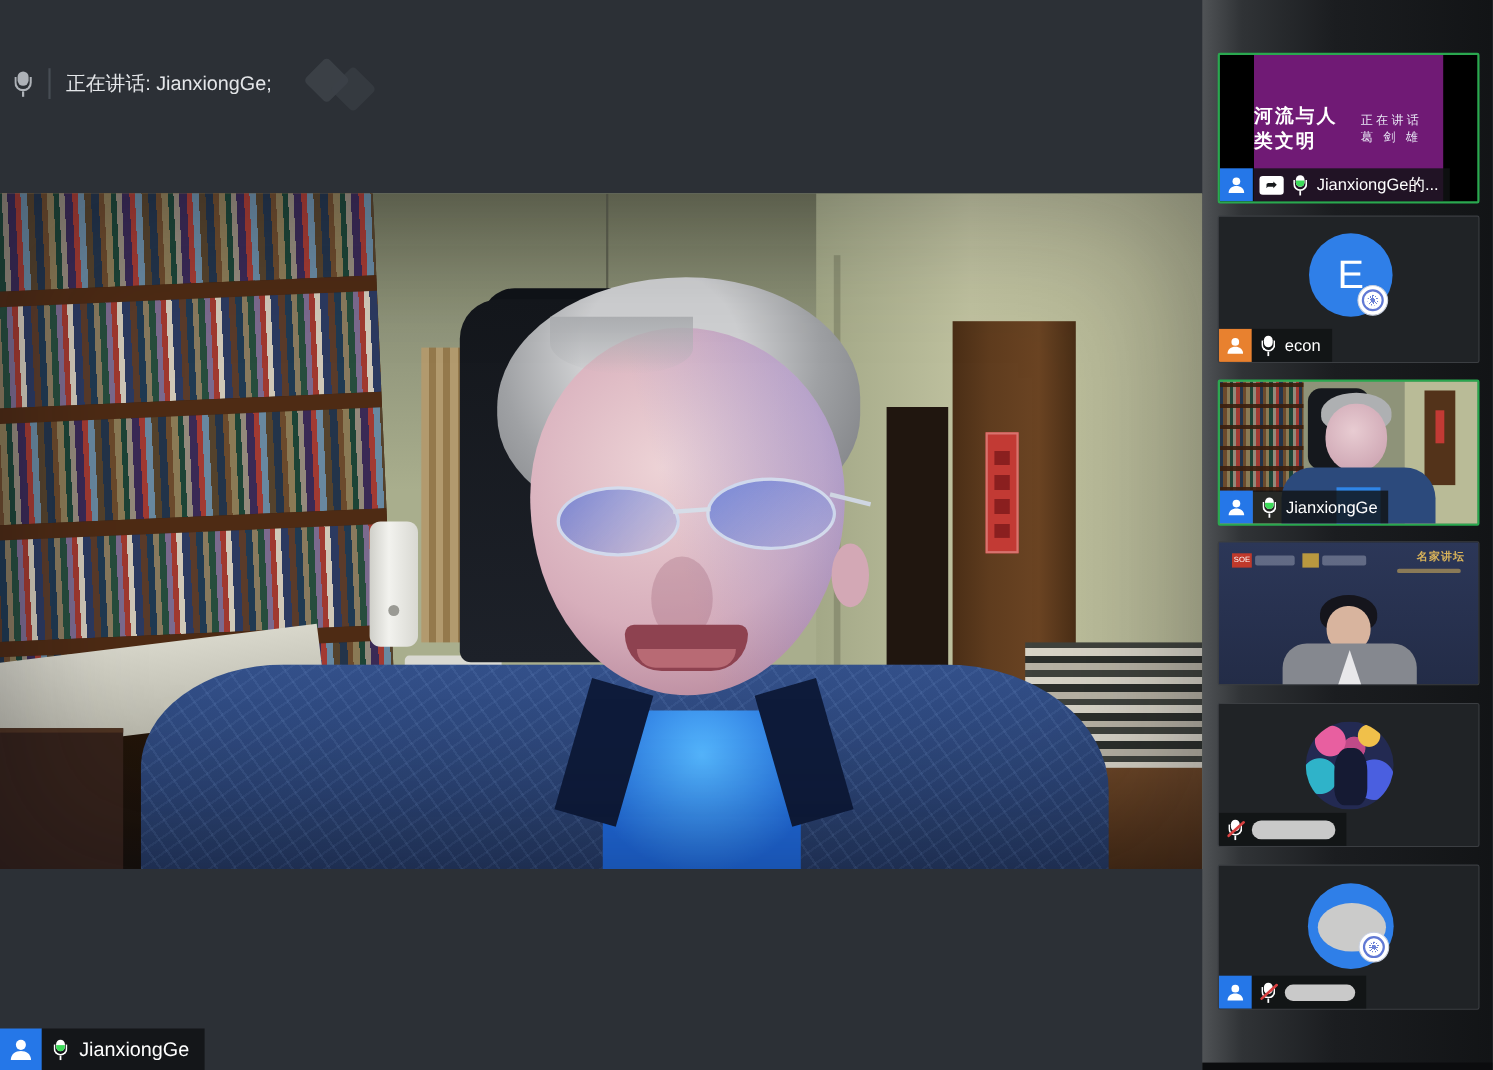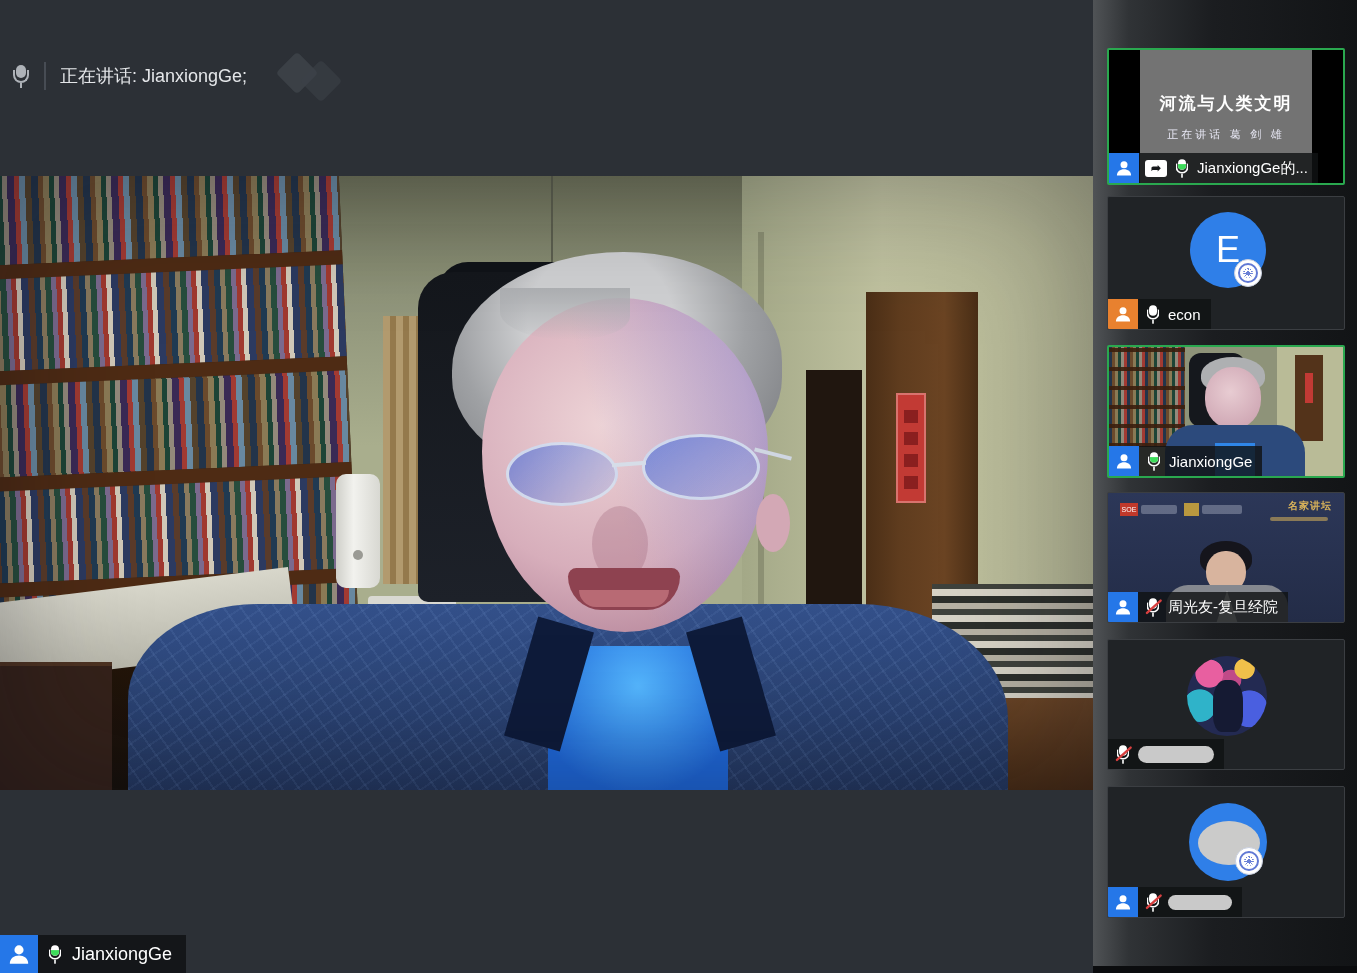--- a/index.html
+++ b/index.html
@@ -50,22 +50,22 @@
          box-sizing:border-box;overflow:hidden;}
   .thumb.active{border:2px solid #2aa84f;}
   .label-bar{position:absolute;left:0;bottom:0;display:flex;align-items:stretch;height:30px;z-index:5;}
   .seg{display:flex;align-items:center;gap:6px;background:rgba(16,18,20,.82);padding:0 10px 0 6px;
        color:#fff;font-size:15px;white-space:nowrap;}
   .seg .mic{transform:scale(.8);transform-origin:center;}
   .pill{background:#c9c9c9;border-radius:10px;}
 
   
   .t1{top:48px;height:137px;background:#000;}
-  .slide{position:absolute;left:31px;top:0;width:172px;height:133px;background:#737373;
-         display:flex;flex-direction:column;align-items:center;justify-content:center;gap:12px;}
+  .slide{position:absolute;left:31px;top:0;width:172px;height:133px;background:#701a75;
+         display:flex;align-items:center;justify-content:flex-end;gap:12px;}
   .slide-title{color:#fff;font-size:17px;font-weight:bold;letter-spacing:2px;font-family:"DejaVu Serif",serif;}
   .slide-sub{color:#e9e9f6;font-size:11px;letter-spacing:3px;font-family:"DejaVu Serif",serif;}
 
   
   .t2{top:196px;height:134px;}
   .e-av{position:absolute;left:82px;top:15px;width:76px;height:76px;border-radius:50%;background:#2f7fe8;
         display:flex;align-items:center;justify-content:center;color:#fff;font-size:36px;}
   .seal{position:absolute;width:28px;height:28px;border-radius:50%;background:#fff;border:1px solid #c8cfdf;box-sizing:border-box;}
   .seal::before{content:"";position:absolute;inset:3px;border:2px solid #3a57c9;border-radius:50%;opacity:.8;}
   .seal::after{content:"";position:absolute;inset:8px;border-radius:50%;opacity:.75;
@@ -351,36 +351,20 @@
       <div class="t4-badge-red">SOE</div>
       <div class="t4-smudge" style="left:33px;width:36px;"></div>
       <div class="t4-badge-gold"></div>
       <div class="t4-smudge" style="left:94px;width:40px;"></div>
       <div class="t4-cal">名家讲坛</div>
       <div class="t4-cal-sub"></div>
       <div class="t4-hair"></div>
       <div class="t4-face"></div>
       <div class="t4-body"></div>
       <div class="t4-shirt"></div>
-      <div class="label-bar">
-        <div class="psq">
-          <svg viewBox="0 0 24 24">
-              <circle cx="12" cy="8.2" r="4.2" fill="#fff"></circle>
-              <path d="M3.5 21c0-5 4-7.6 8.5-7.6s8.5 2.6 8.5 7.6z" fill="#fff"></path>
-            </svg>
-        </div>
-        <div class="seg">
-          <div class="mic muted">
-            <div class="cap"></div>
-              <div class="arc"></div>
-              <div class="stem"></div>
-          </div>
-          <span>周光友-复旦经院</span>
-        </div>
-      </div>
     </div>
 
     <div class="thumb t5">
       <div class="t5-av"></div>
       <div class="label-bar">
         <div class="seg">
           <div class="mic muted">
             <div class="cap"></div>
               <div class="arc"></div>
               <div class="stem"></div>

